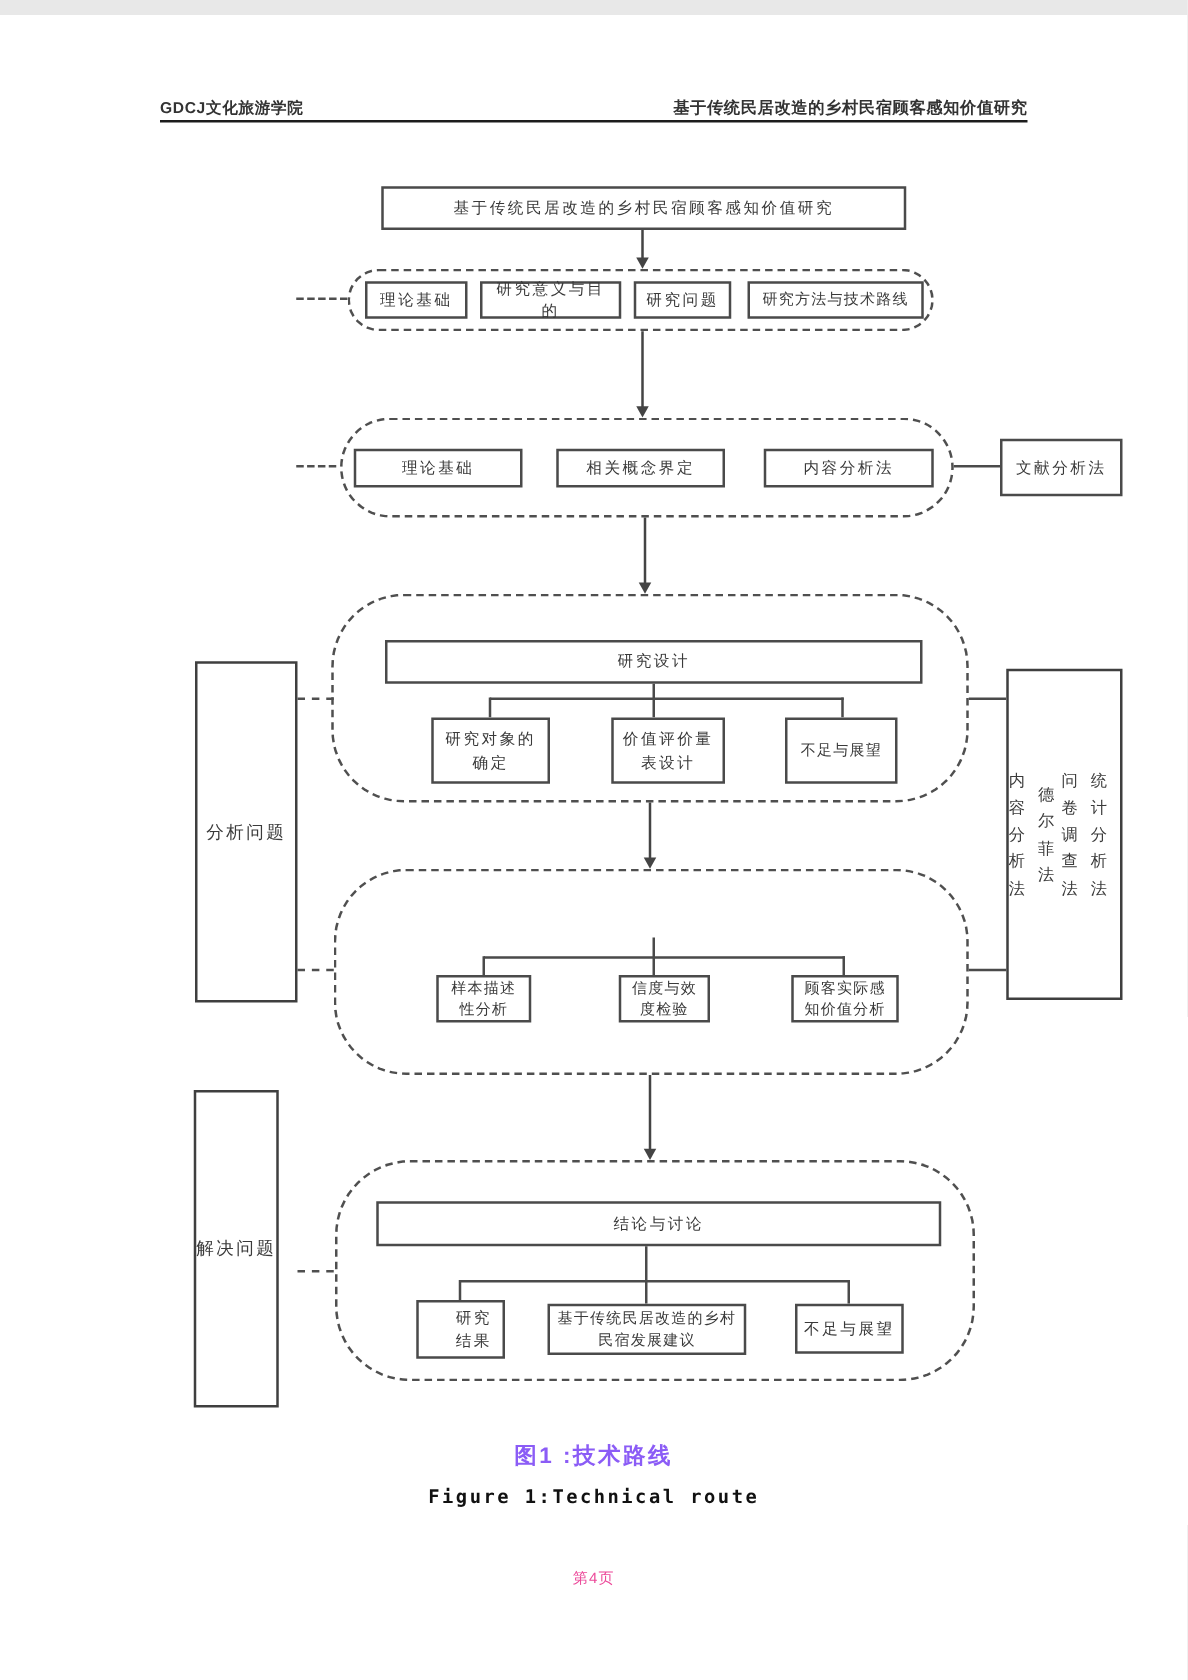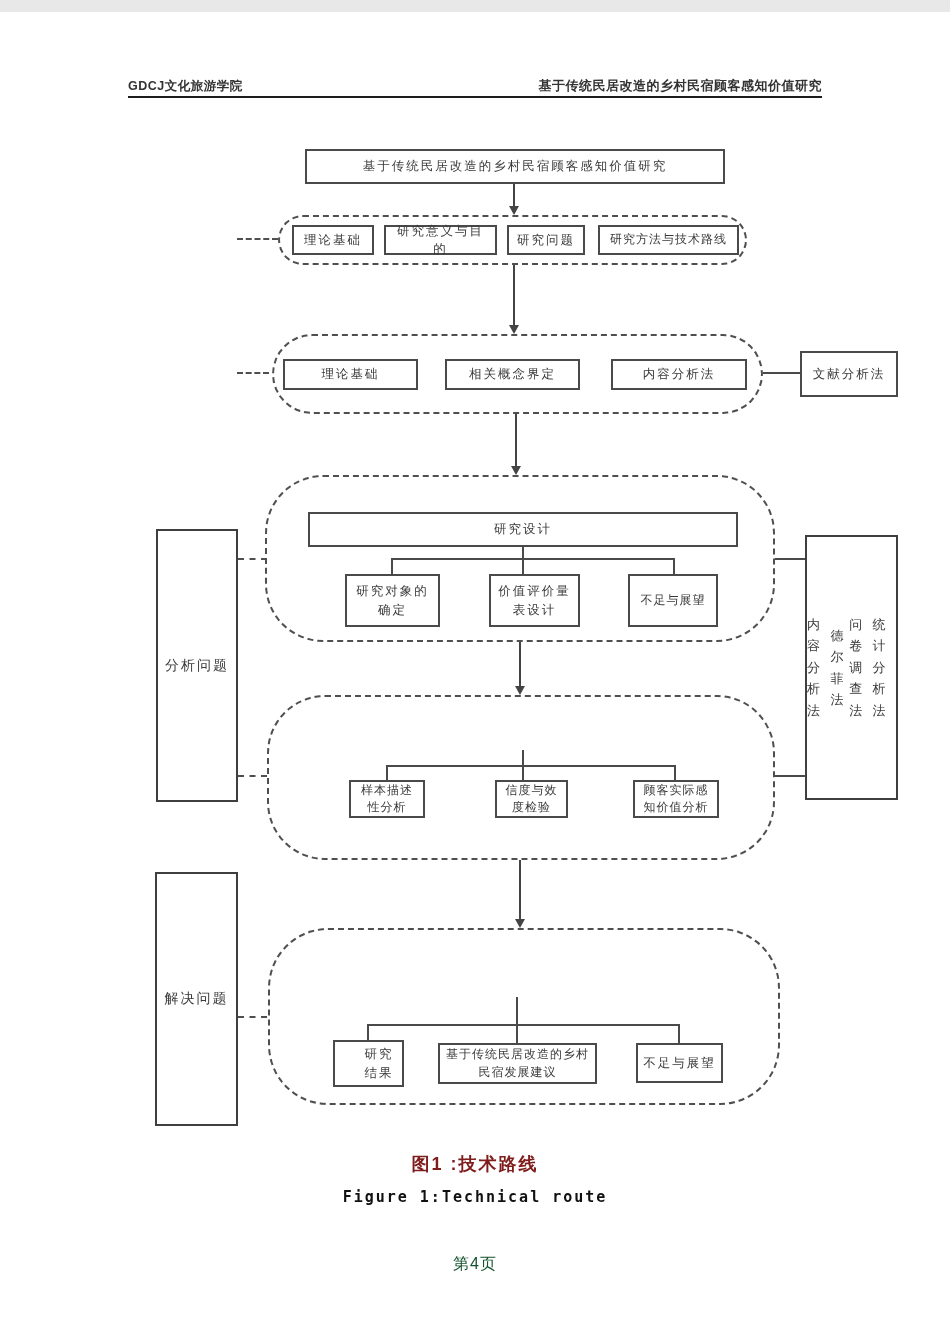--- a/index.html
+++ b/index.html
@@ -62,52 +62,52 @@
   }
   .methods-box{
     position:absolute;border:2.5px solid #3f3f3f;background:#fff;
     display:flex;flex-direction:row;align-items:center;justify-content:center;
     font-size:13px;letter-spacing:1px;line-height:1.65;color:#3a3a3a;box-sizing:border-box;
   }
   
   .caption-zh{
     position:absolute;left:0;top:1140px;width:100%;text-align:center;
     font-family:"Liberation Sans","DejaVu Sans",sans-serif;
-    font-size:18px;font-weight:700;letter-spacing:2px;color:#7f1d1d;
+    font-size:18px;font-weight:700;letter-spacing:2px;color:#8b5cf6;
   }
   .caption-en{
     position:absolute;left:0;top:1176px;width:100%;text-align:center;
     font-family:"DejaVu Sans Mono","Liberation Mono",monospace;
     font-size:15px;font-weight:700;letter-spacing:2px;color:#111;
   }
   .page-num{
     position:absolute;left:0;top:1242px;width:100%;text-align:center;
     font-family:"Liberation Sans","DejaVu Sans",sans-serif;
-    font-size:16px;color:#14532d;letter-spacing:1px;
+    font-size:12px;color:#ec4899;letter-spacing:1px;
   }
 </style>
 </head>
 <body>
 
 <div class="page">
 
   <div class="header-rule">
     <span class="header-left">GDCJ文化旅游学院</span>
     <span class="header-right">基于传统民居改造的乡村民宿顾客感知价值研究</span>
   </div>
 
   <div class="box" style="left:305px;top:137px;width:420px;height:35px;">基于传统民居改造的乡村民宿顾客感知价值研究</div>
 
   <div class="varrow" style="left:509px;top:172px;width:10px;height:31px;">
       <div class="shaft"></div>
       <div class="tip"></div>
     </div>
 
   <div class="stage" style="left:156px;top:517px;width:82px;height:273px;">分析问题</div>
-  <div class="stage" style="left:155px;top:860px;width:83px;height:254px;">解决问题</div>
+  <div class="stage" style="left:155px;top:860px;width:68px;height:254px;">解决问题</div>
 
   <div class="group" style="left:278px;top:203px;width:469px;height:50px;border-radius:25px;"></div>
   <div class="box" style="left:292px;top:213px;width:82px;height:30px;">理论基础</div>
   <div class="box" style="left:384px;top:213px;width:113px;height:30px;">研究意义与目的</div>
   <div class="box" style="left:507px;top:213px;width:78px;height:30px;">研究问题</div>
   <div class="box" style="left:598px;top:213px;width:141px;height:30px;font-size:12px;letter-spacing:1px;">研究方法与技术路线</div>
   <div class="hdash" style="left:237px;top:226px;width:41px;"></div>
 
   <div class="varrow" style="left:509px;top:253px;width:10px;height:69px;">
       <div class="shaft"></div>
@@ -161,20 +161,21 @@
   <div class="box" style="left:633px;top:768px;width:86px;height:38px;font-size:12px;letter-spacing:1px;">顾客实际感知价值分析</div>
   <div class="hdash" style="left:238px;top:763px;width:29px;"></div>
   <div class="hsolid" style="left:775px;top:763px;width:30px;"></div>
 
   <div class="varrow" style="left:515px;top:848px;width:10px;height:68px;">
       <div class="shaft"></div>
       <div class="tip"></div>
     </div>
 
   <div class="group" style="left:268px;top:916px;width:512px;height:177px;border-radius:60px;"></div>
+  <div class="box" style="left:301px;top:949px;width:452px;height:36px;">结论与讨论</div>
   <div class="vline" style="left:516px;top:985px;height:46px;"></div>
   <div class="hsolid" style="left:368px;top:1012px;width:311px;"></div>
   <div class="vline" style="left:367px;top:1012px;height:16px;"></div>
   <div class="vline" style="left:678px;top:1012px;height:19px;"></div>
   <div class="box" style="left:333px;top:1028px;width:71px;height:47px;padding-left:25px;">研究结果</div>
   <div class="box" style="left:438px;top:1031px;width:159px;height:41px;font-size:12px;letter-spacing:1px;">基于传统民居改造的乡村民宿发展建议</div>
   <div class="box" style="left:636px;top:1031px;width:87px;height:40px;">不足与展望</div>
   <div class="hdash" style="left:238px;top:1004px;width:29px;"></div>
 
   <div class="caption-zh">图1 :技术路线</div>

